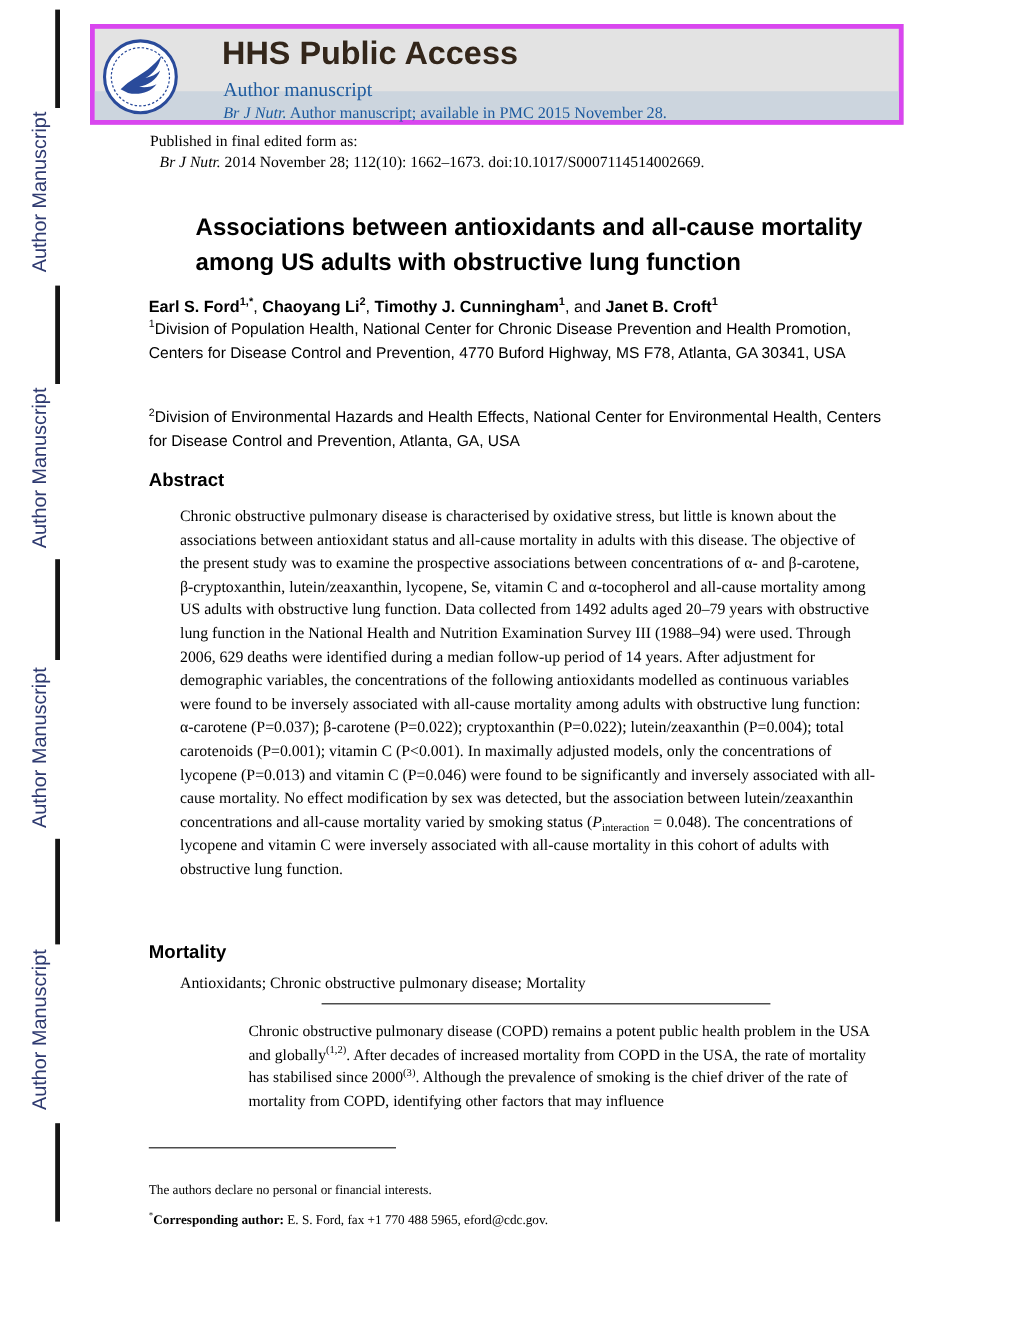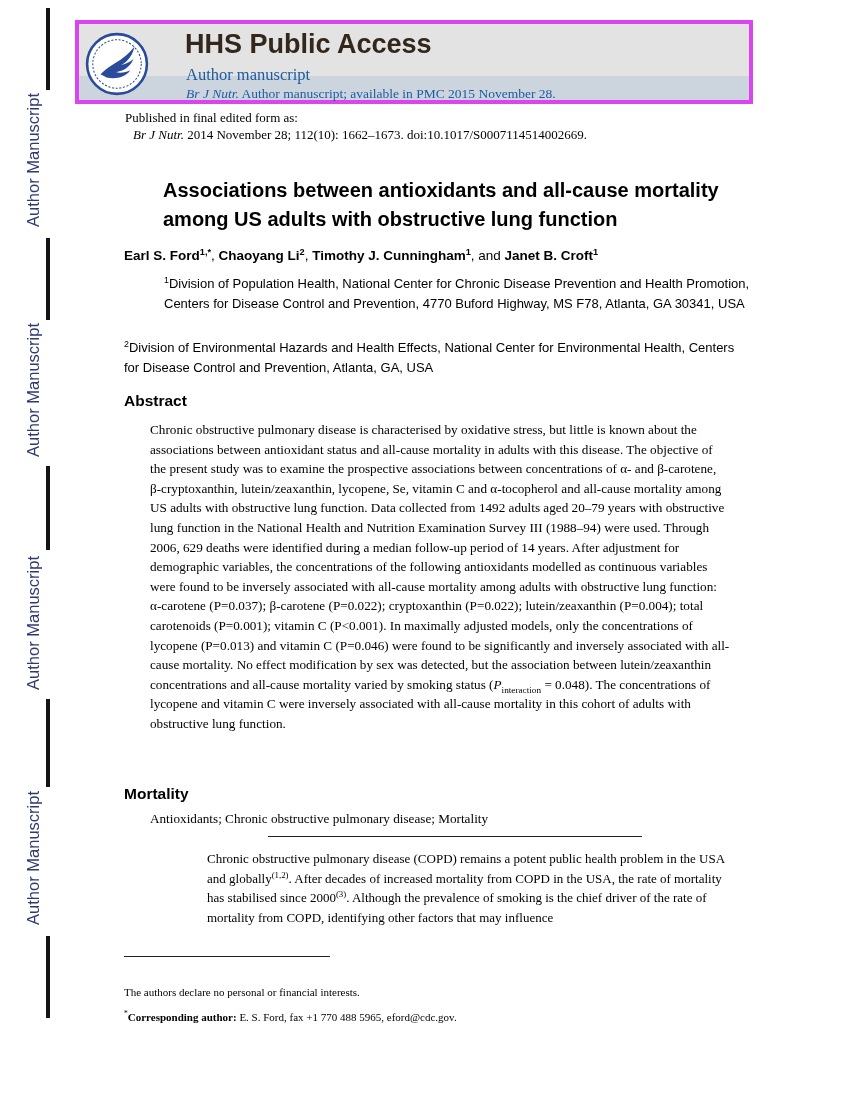--- a/index.html
+++ b/index.html
@@ -31,21 +31,21 @@
 
   
   .title{position:absolute;left:124px;top:176px;width:612px;
          font-family:"Liberation Sans",sans-serif;font-weight:700;font-size:20px;
          line-height:29px;color:#000;margin-left:39px;}
   .authors{position:absolute;left:124px;top:248px;font-family:"Liberation Sans",sans-serif;
            font-weight:700;font-size:13.5px;}
   .authors .and{font-weight:400;}
   .aff{position:absolute;left:124px;width:616px;font-family:"Liberation Sans",sans-serif;
        font-size:13px;line-height:20px;}
-  .aff1{top:274px;margin-left:40px;}
+  .aff1{top:264px;}
   .aff2{top:338px;}
 
   sup{vertical-align:super;font-size:68%;line-height:0;font-weight:inherit;}
   sub{vertical-align:sub;font-size:70%;line-height:0;text-align:center;}
 
   .h-section{position:absolute;left:124px;font-family:"Liberation Sans",sans-serif;
              font-weight:700;font-size:15.5px;}
   .h-abstract{top:392px;}
   .h-keywords{top:785px;}
 

